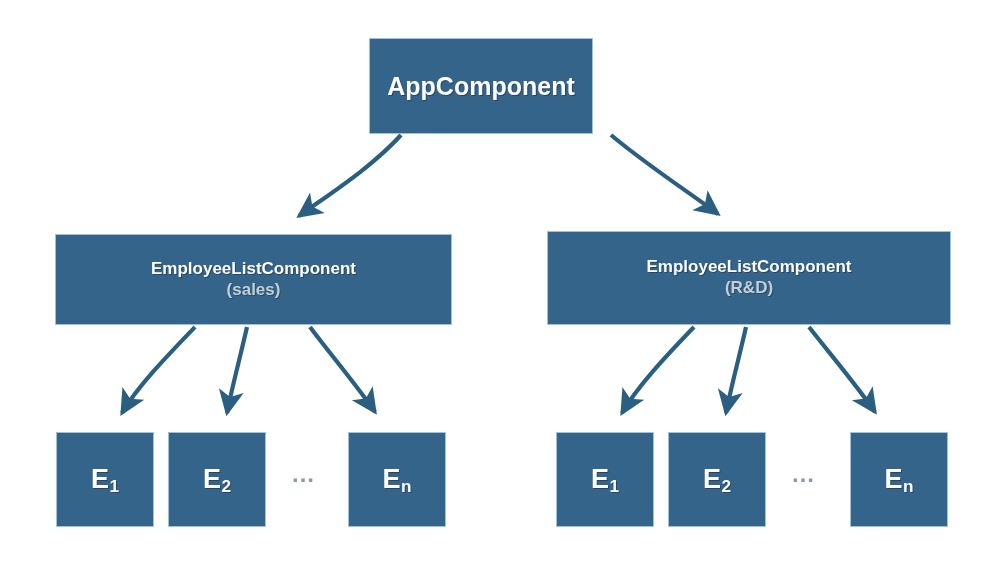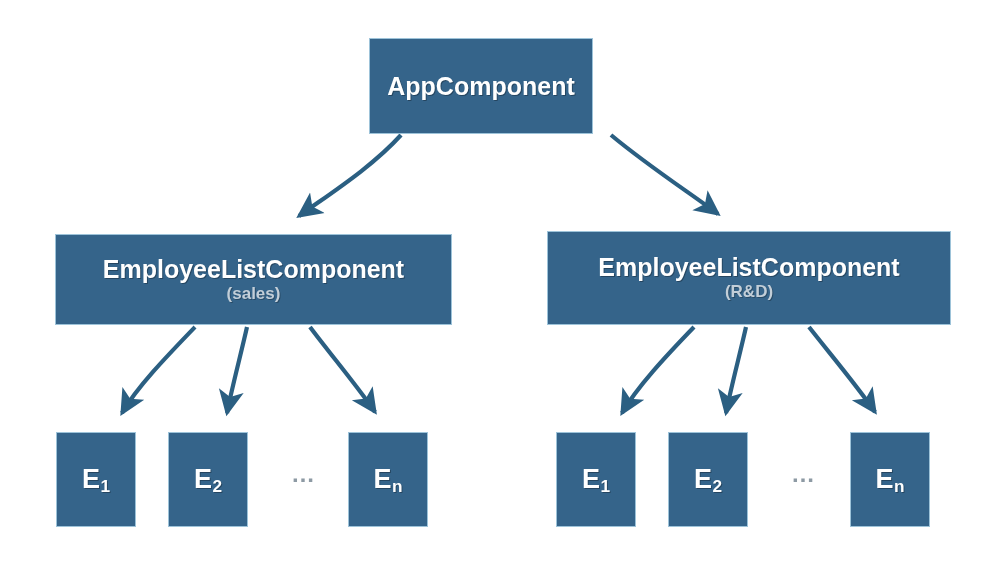--- a/index.html
+++ b/index.html
@@ -52,37 +52,37 @@
   }
   
   #node-app {
     left: 369px;
     top: 38px;
     width: 224px;
     height: 96px;
   }
   #node-app .node-title { font-size: 25px; }
   
-  .mid .node-title { font-size: 25px; }
+  .mid .node-title { font-size: 17px; }
   .mid .node-sub { font-size: 17px; margin-top: 3px; }
   #node-list-sales {
     left: 55px;
     top: 234px;
     width: 397px;
     height: 91px;
   }
   #node-list-rnd {
     left: 547px;
     top: 231px;
     width: 404px;
     height: 94px;
   }
   
   .leaf {
-    width: 80px;
+    width: 98px;
     height: 95px;
     top: 432px;
   }
   .leaf .node-title {
     font-size: 27px;
     letter-spacing: 0.5px;
   }
   .leaf .node-title sub {
     font-size: 0.64em;
     font-weight: bold;

